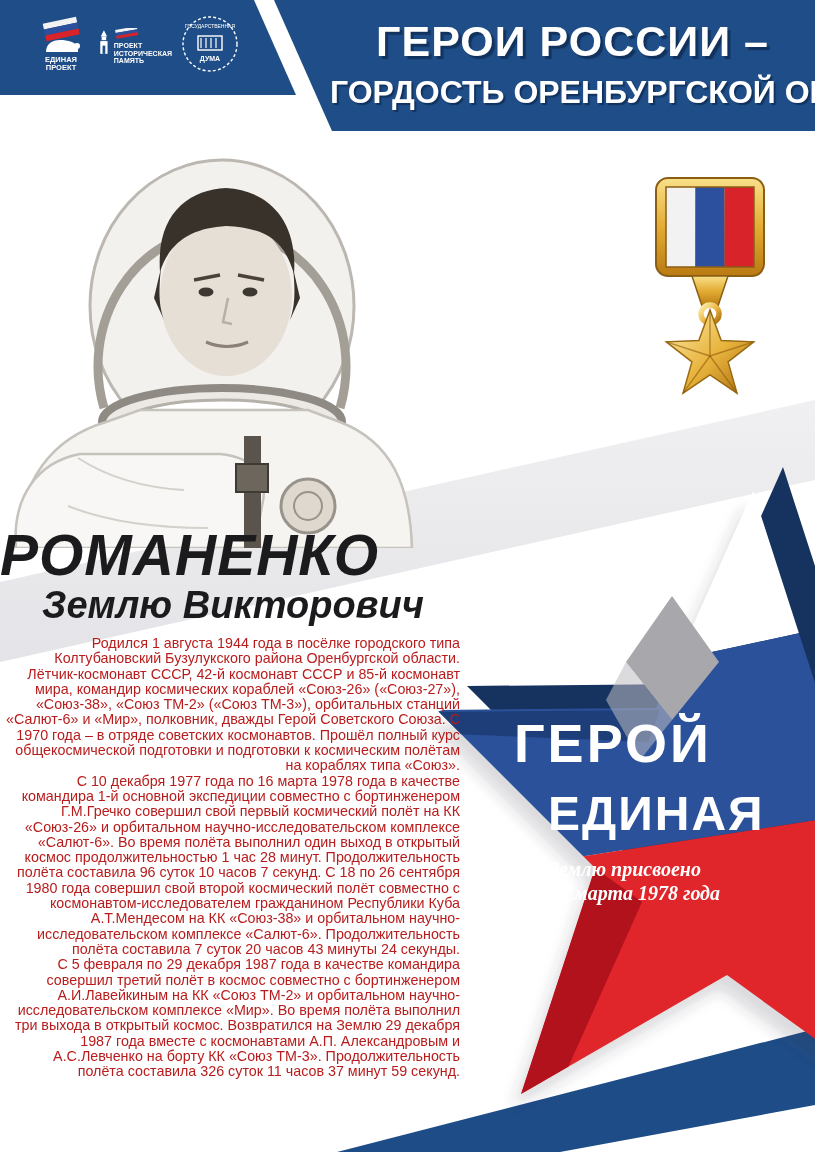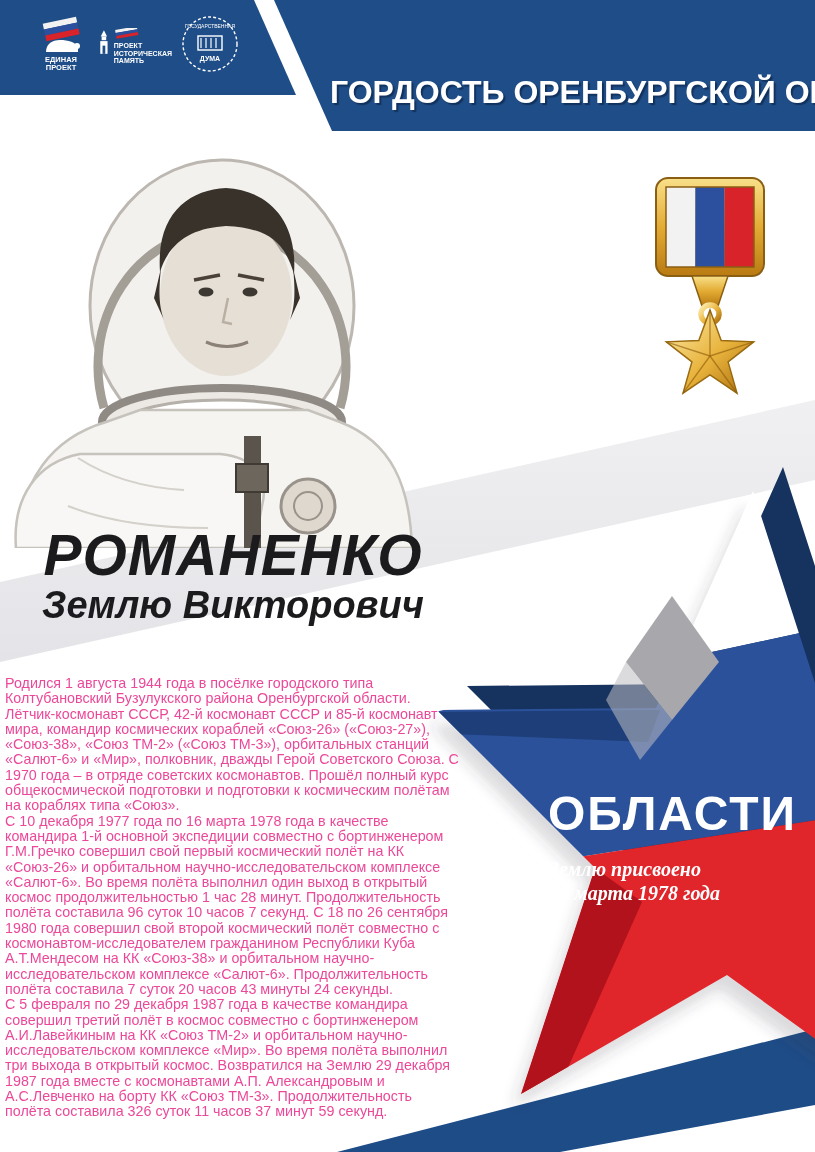--- a/index.html
+++ b/index.html
@@ -28,31 +28,31 @@
     text-align:center;color:#ffffff;font-weight:bold;font-size:32px;
     text-shadow:2px 2px 1px rgba(10,30,60,.55);white-space:nowrap;
   }
   .logo{position:absolute;z-index:4;color:#fff;text-align:center;}
   .logo .lbl{font-weight:bold;line-height:1.08;}
   .logo-ur{top:16px;left:32px;width:58px;font-size:7.5px;}
   .logo-mem{top:16px;left:98px;width:74px;font-size:7px;text-align:left;}
   .logo-duma{top:14px;left:180px;width:62px;font-size:5px;}
   
   .surname{
-    position:absolute;top:522px;left:0;width:466px;z-index:2;text-align:center;
+    position:absolute;top:522px;left:0;width:466px;z-index:2;text-align:left;
     font-size:57px;font-weight:bold;font-style:italic;color:#1b1b1d;letter-spacing:1px;
   }
   .patronymic{
     position:absolute;top:584px;left:0;width:466px;z-index:2;text-align:center;
     font-size:38px;font-weight:bold;font-style:italic;color:#1b1b1d;
   }
   
   .bio{
     position:absolute;top:636px;left:5px;width:455px;z-index:2;
-    font-size:14.3px;line-height:15.3px;color:#ec4899;text-align:left;margin-top:40px;
+    font-size:14.3px;line-height:15.3px;color:#b91c1c;text-align:right;
   }
   .bio p{margin:0;}
   
   .star-txt{position:absolute;z-index:2;color:#ffffff;white-space:nowrap;}
   .geroy{top:712px;left:514px;font-size:54px;font-weight:bold;letter-spacing:3px;}
   .rossii{top:786px;left:548px;font-size:48px;font-weight:bold;letter-spacing:2px;}
   .zvanie{top:858px;left:549px;font-family:"Liberation Serif",serif;font-style:italic;font-weight:bold;font-size:20px;}
   .zdate{top:882px;left:549px;font-family:"Liberation Serif",serif;font-style:italic;font-weight:bold;font-size:20px;}
   svg{display:block;}
 </style>
@@ -126,20 +126,21 @@
     <circle cx="300" cy="398" r="27" fill="#ded8cf" stroke="#99938b" stroke-width="3"></circle>
     <circle cx="300" cy="398" r="14" fill="none" stroke="#99938b" stroke-width="2"></circle>
 
     <rect x="236" y="328" width="17" height="112" fill="#5a544c"></rect>
     <rect x="228" y="356" width="32" height="28" fill="#6d665d" stroke="#3f3a33" stroke-width="2"></rect>
   </svg>
 
   <div class="hdr-left"></div>
   <div class="hdr-right"></div>
 
+  <div class="hdr-title">ГЕРОИ РОССИИ –</div>
   <div class="hdr-sub">ГОРДОСТЬ ОРЕНБУРГСКОЙ ОБЛАСТИ</div>
 
   <div class="logo logo-ur">
     <svg width="58" height="40" viewBox="0 0 58 40">
       <g transform="rotate(-12 29 12)">
         <rect x="12" y="4" width="34" height="6" fill="#f2f2f2"></rect>
         <rect x="12" y="10" width="34" height="6" fill="#2c4f9e"></rect>
         <rect x="12" y="16" width="34" height="6" fill="#d8232a"></rect>
       </g>
       <path d="M14,36 C14,28 20,24 28,24 C36,24 44,26 46,32 L46,36 Z" fill="#ffffff"></path>
@@ -219,17 +220,18 @@
 
   <div class="surname">РОМАНЕНКО</div>
   <div class="patronymic">Землю Викторович</div>
 
   <div class="bio">
     <p>Родился 1 августа 1944 года в посёлке городского типа Колтубановский Бузулукского района Оренбургской области. Лётчик-космонавт СССР, 42-й космонавт СССР и 85-й космонавт мира, командир космических кораблей «Союз-26» («Союз-27»), «Союз-38», «Союз ТМ-2» («Союз ТМ-3»), орбитальных станций «Салют-6» и «Мир», полковник, дважды Герой Советского Союза. С 1970 года – в отряде советских космонавтов. Прошёл полный курс общекосмической подготовки и подготовки к космическим полётам на кораблях типа «Союз».</p>
     <p>С 10 декабря 1977 года по 16 марта 1978 года в качестве командира 1-й основной экспедиции совместно с бортинженером Г.М.Гречко совершил свой первый космический полёт на КК «Союз-26» и орбитальном научно-исследовательском комплексе «Салют-6». Во время полёта выполнил один выход в открытый космос продолжительностью 1 час 28 минут. Продолжительность полёта составила 96 суток 10 часов 7 секунд. С 18 по 26 сентября 1980 года совершил свой второй космический полёт совместно с космонавтом-исследователем гражданином Республики Куба А.Т.Мендесом на КК «Союз-38» и орбитальном научно-исследовательском комплексе «Салют-6». Продолжительность полёта составила 7 суток 20 часов 43 минуты 24 секунды.</p>
     <p>С 5 февраля по 29 декабря 1987 года в качестве командира совершил третий полёт в космос совместно с бортинженером А.И.Лавейкиным на КК «Союз ТМ-2» и орбитальном научно-исследовательском комплексе «Мир». Во время полёта выполнил три выхода в открытый космос. Возвратился на Землю 29 декабря 1987 года вместе с космонавтами А.П. Александровым и А.С.Левченко на борту КК «Союз ТМ-3». Продолжительность полёта составила 326 суток 11 часов 37 минут 59 секунд.</p>
   </div>
 
-  <div class="star-txt rossii">ОБЛАСТИ</div>
+  <div class="star-txt geroy">ГЕРОЙ</div>
+  <div class="star-txt rossii">ЕДИНАЯ</div>
   <div class="star-txt zvanie">Землю присвоено</div>
   <div class="star-txt zdate">16 марта 1978 года</div>
 
 </div>
 
 </body></html>

